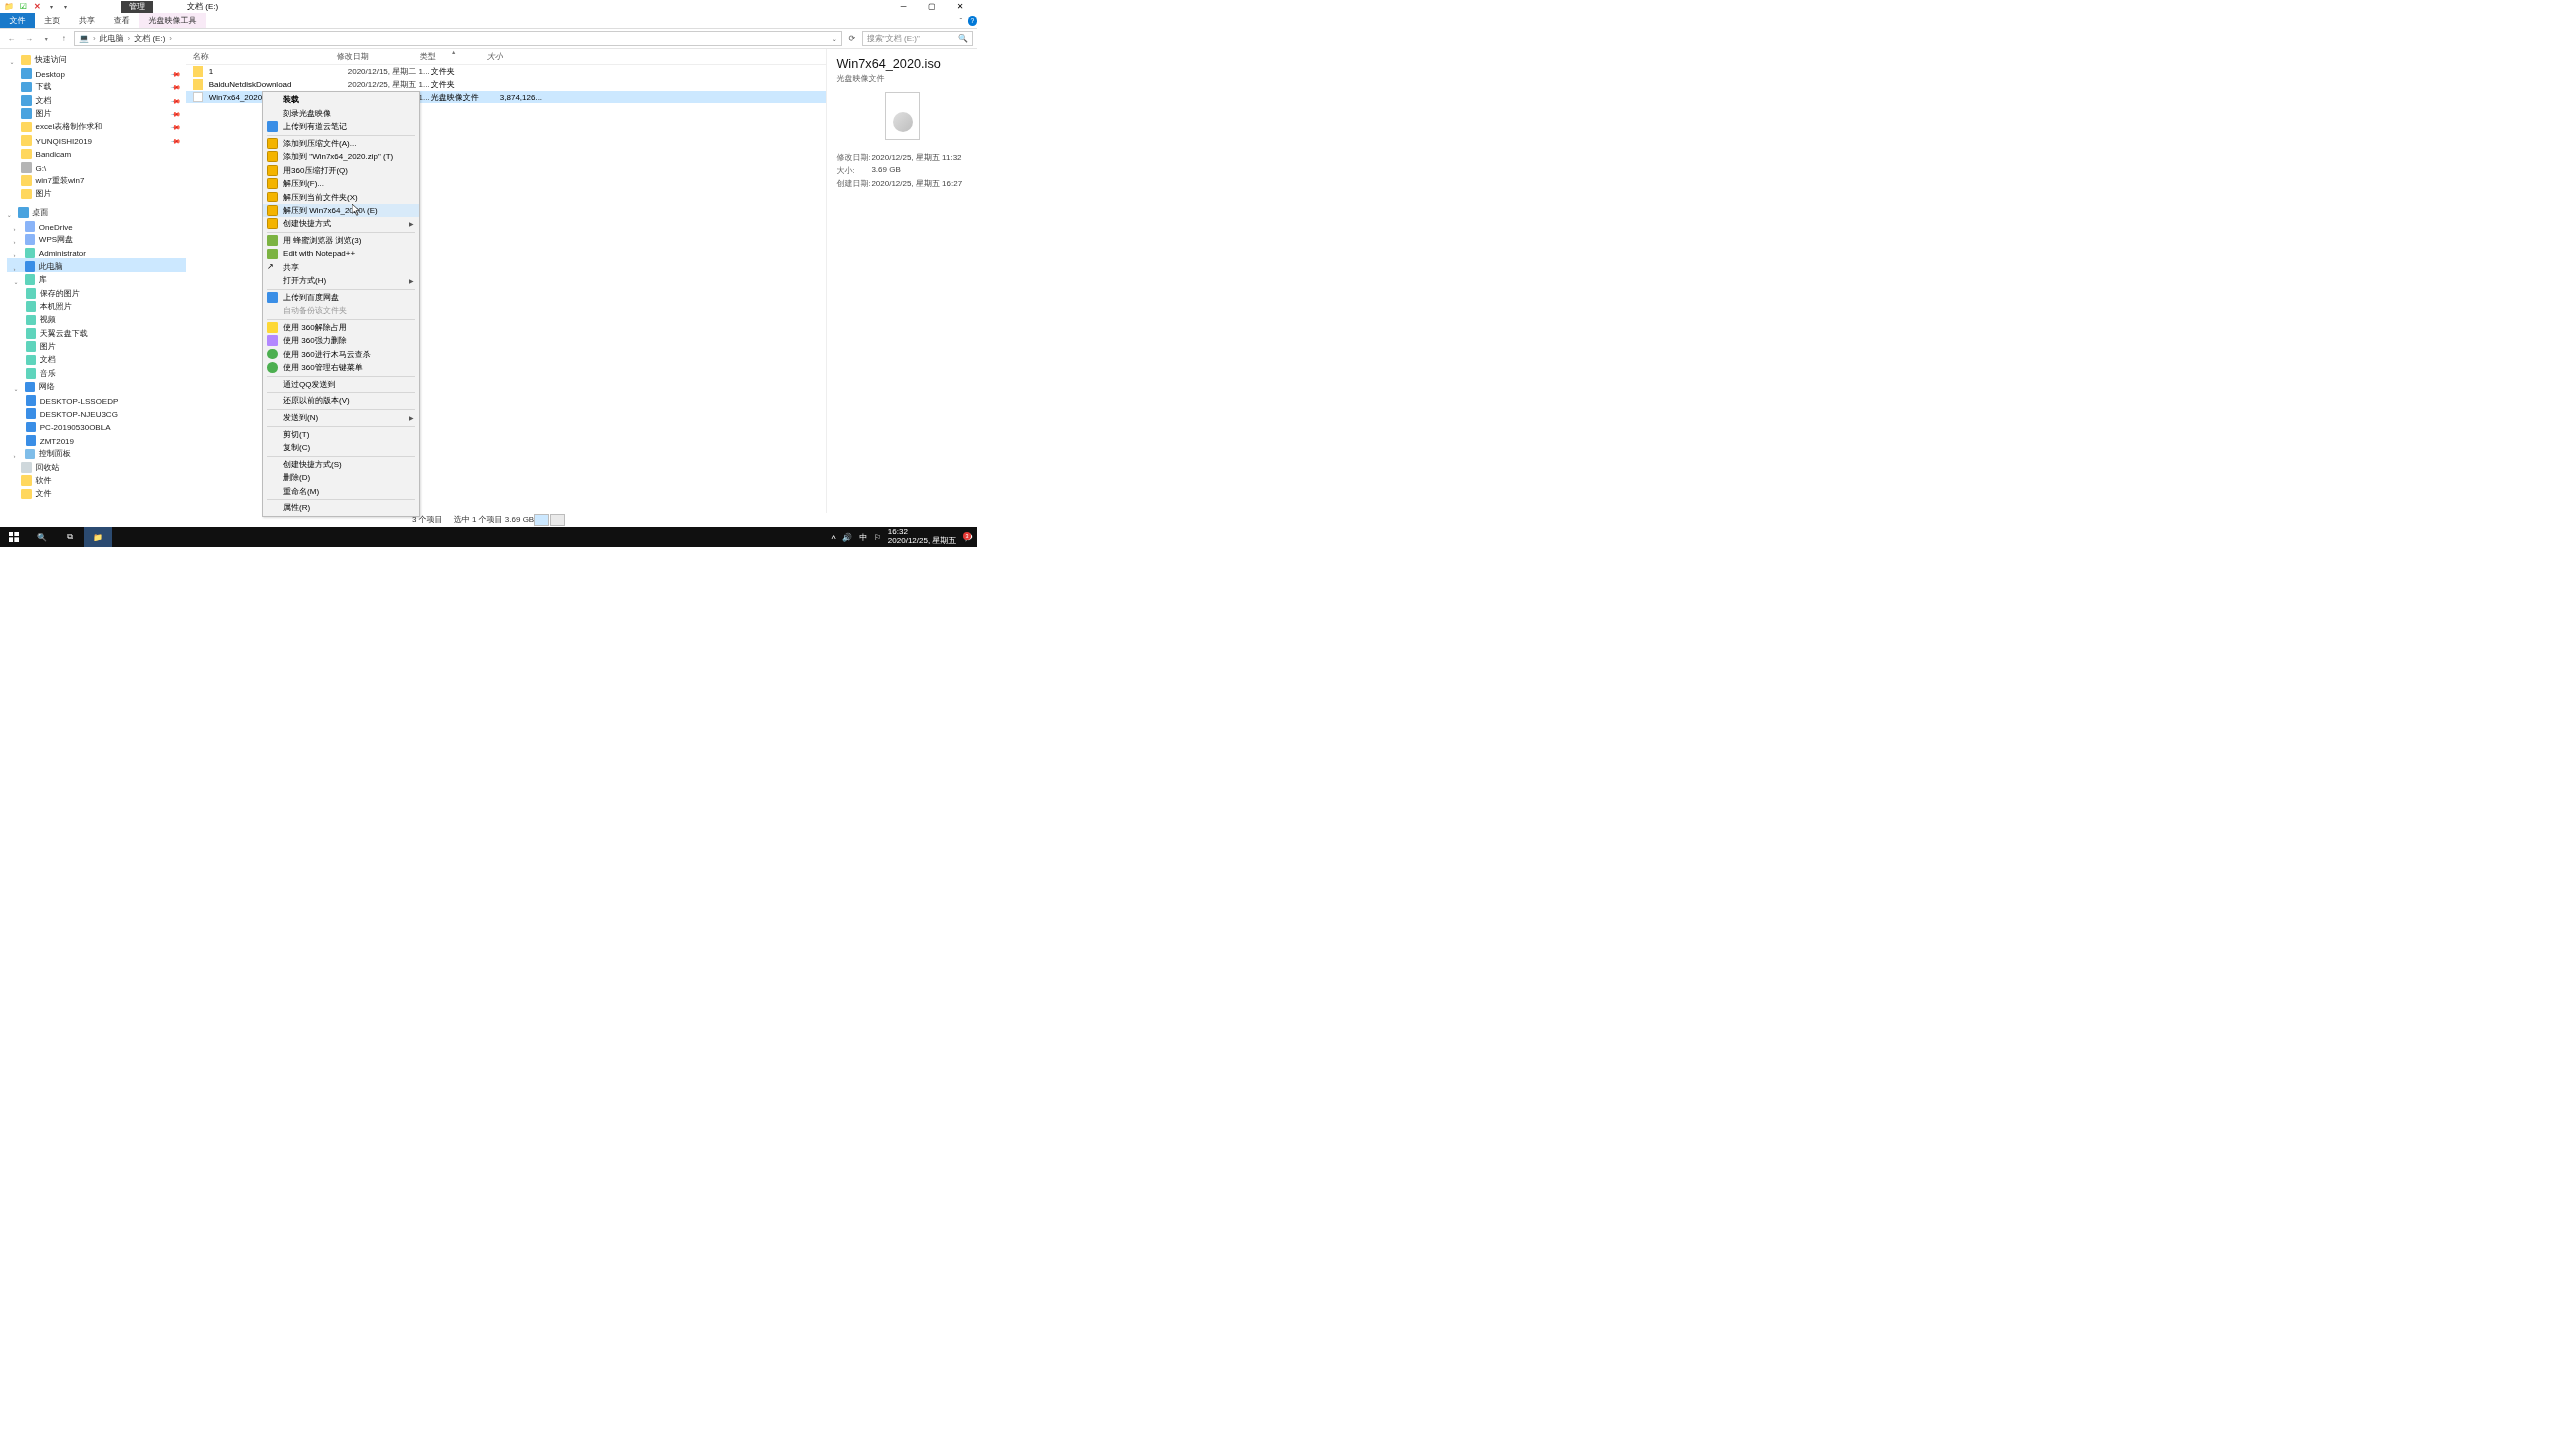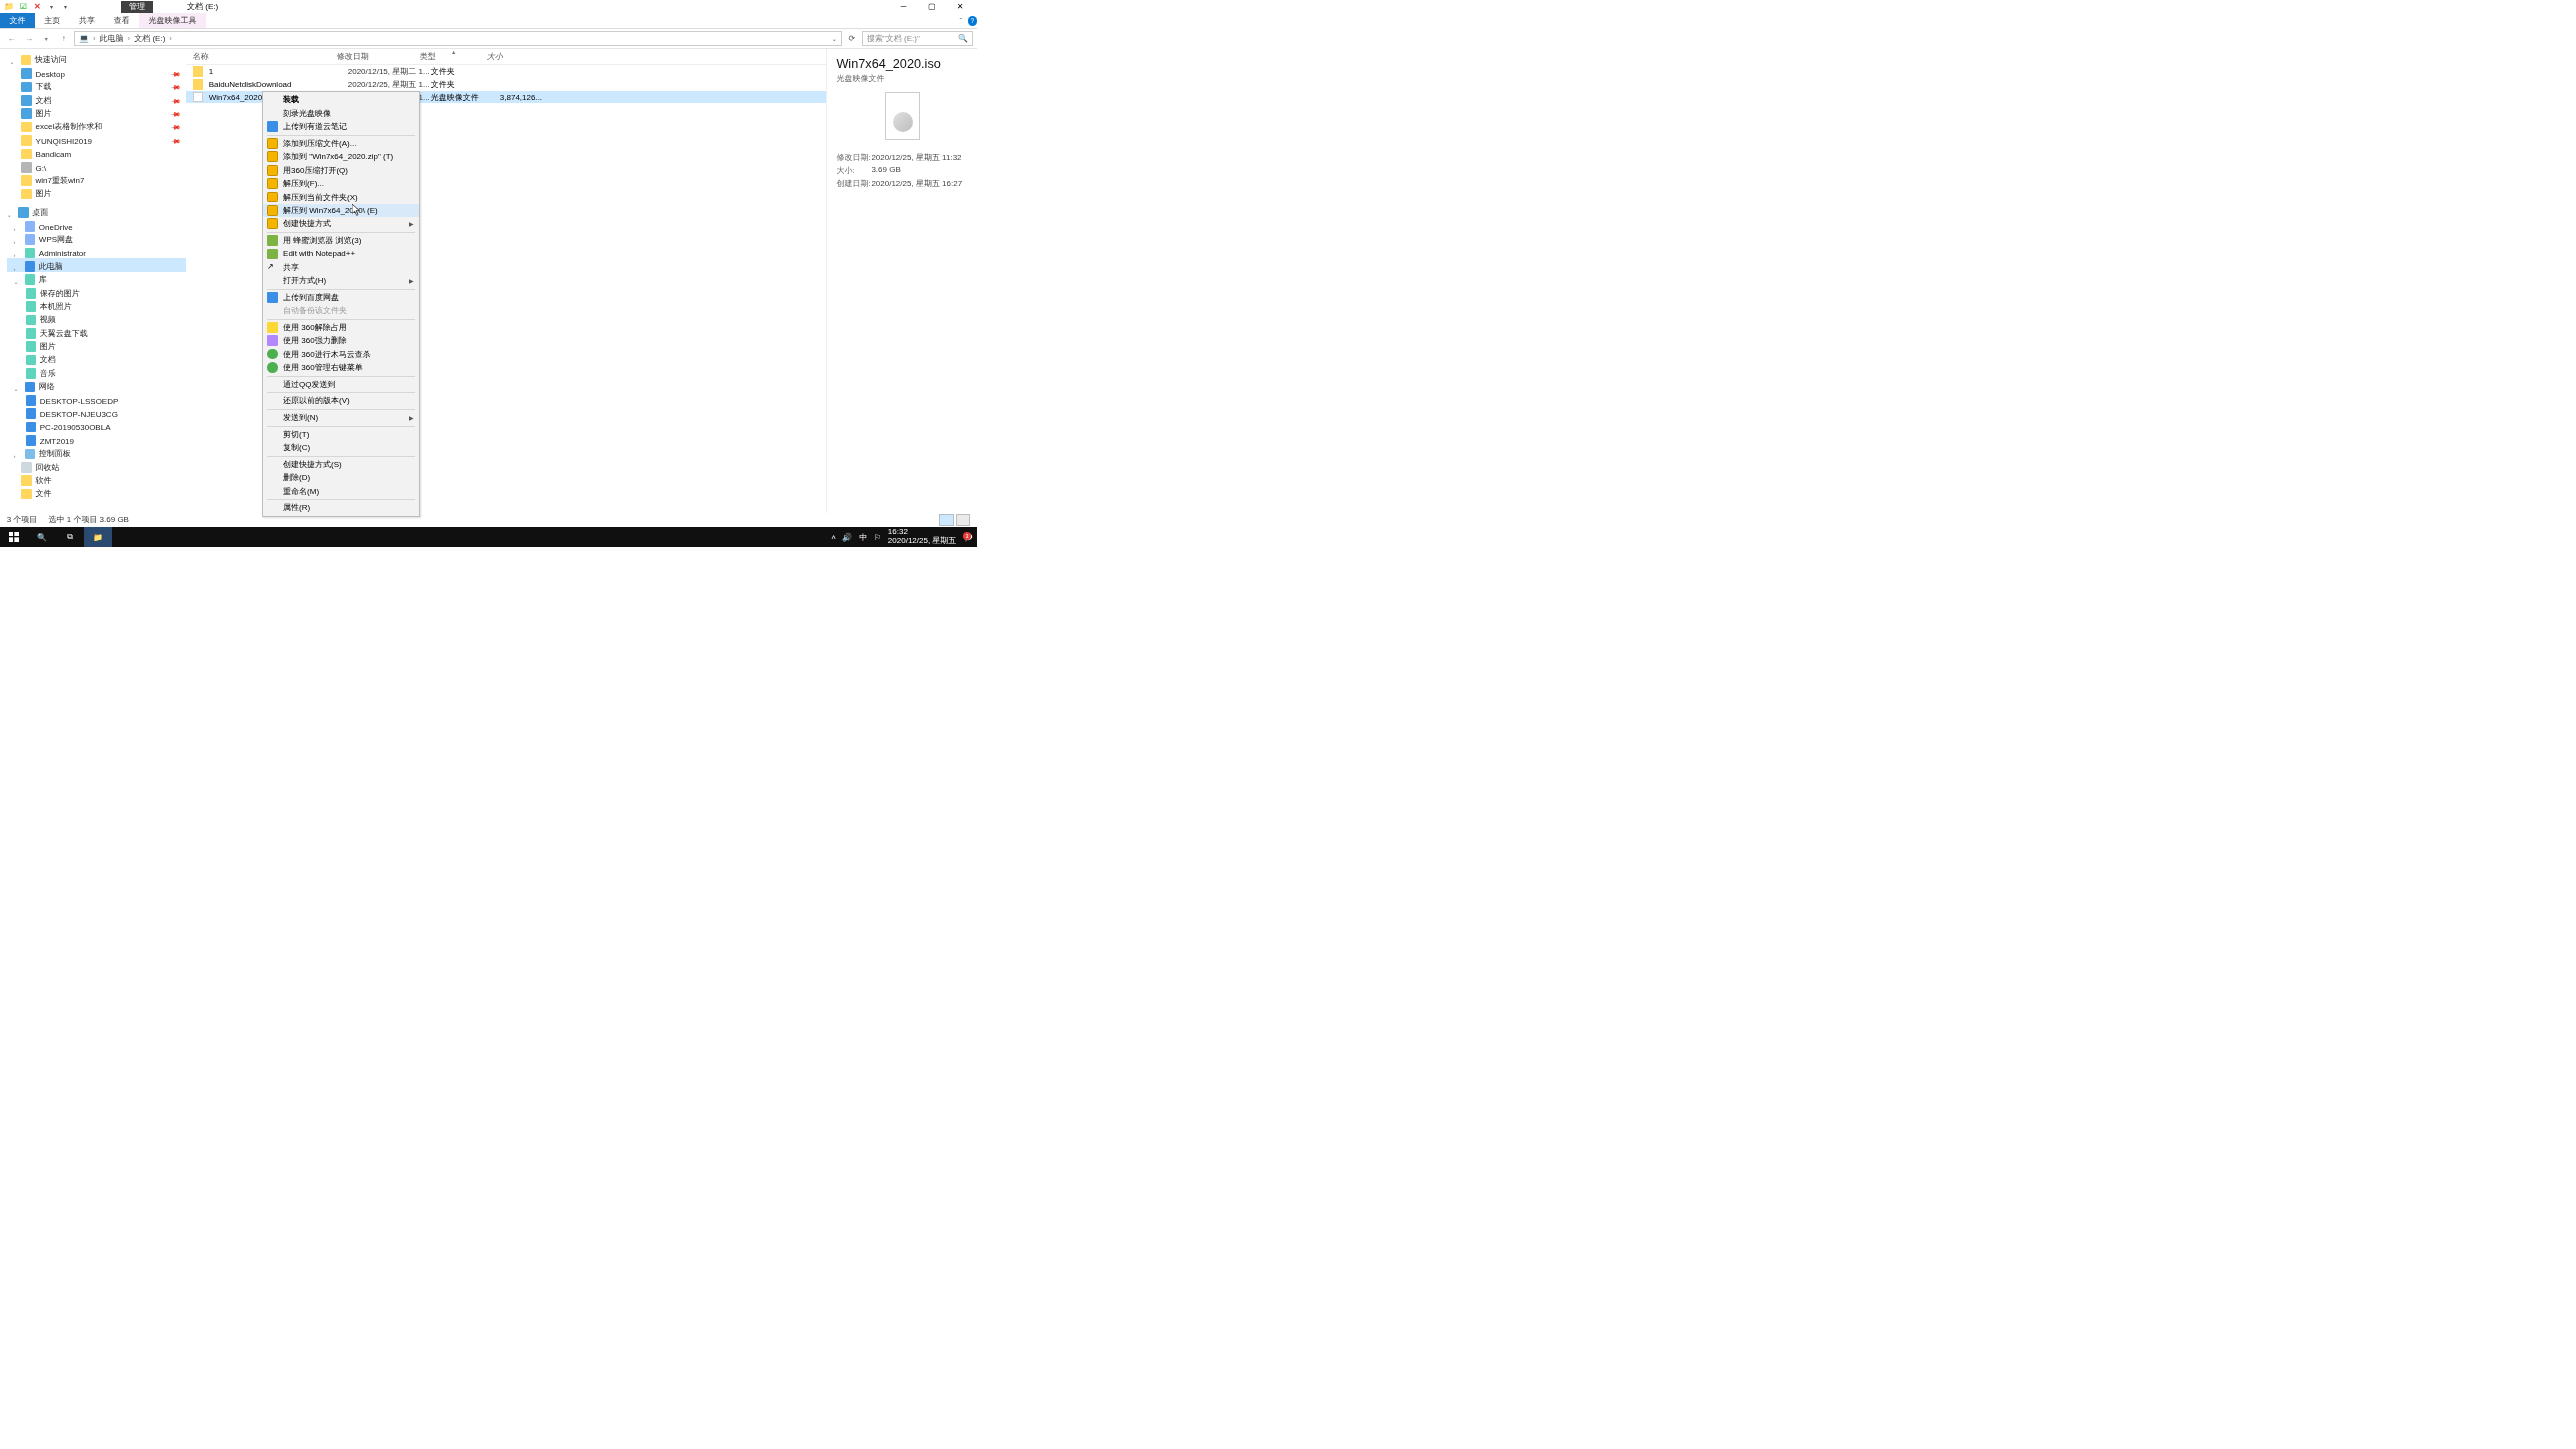--- a/index.html
+++ b/index.html
@@ -78,21 +78,21 @@
     .ctx-ico.green{ background:#7cb342;}
     .ctx-ico.blue{ background:#3a8ee6;}
     .ctx-ico.zip{ background:#f4b400; border:0.7px solid #c28e00;}
     .ctx-ico.share{ background:transparent;}
     .ctx-ico.yellow{ background:#fdd835;}
     .ctx-ico.purple{ background:#b388ff;}
     .ctx-ico.g360{ background:#4caf50; border-radius:50%;}
     .ctx-sub { margin-left:auto; color:#555; font-size:6px;}
     .ctx-sep { height:0.7px; background:#d6d6d6; margin:1.3px 4px;}
     
-    .statusbar { height:14px; display:flex; align-items:center; padding:0 6.7px; color:#333; justify-content:space-between;}
+    .statusbar { height:14px; display:flex; align-items:center; padding:0 6.7px; color:#333; justify-content:center;}
     .statusbar .right { display:flex; gap:1.3px;}
     .view-btn { width:14.8px; height:12px; border:0.7px solid #bcbcbc; background:#eaeaea;}
     .view-btn.act{ background:#cce8ff;}
     
     .taskbar { position:absolute; bottom:0; left:0; right:0; height:20px; background:#101010; color:#fff; display:flex; align-items:center;}
     .tb-btn { width:28px; height:20px; display:flex; align-items:center; justify-content:center;}
     .tb-btn.exp { background:#2b4a70;}
     .tb-right { margin-left:auto; display:flex; align-items:center; gap:6.7px; padding-right:4px;}
     .tb-time { text-align:left; line-height:1.1; font-size:7.4px;}
     .cursor { position:absolute; left:352px; top:204px; width:9.4px; height:12px; z-index:100;}

